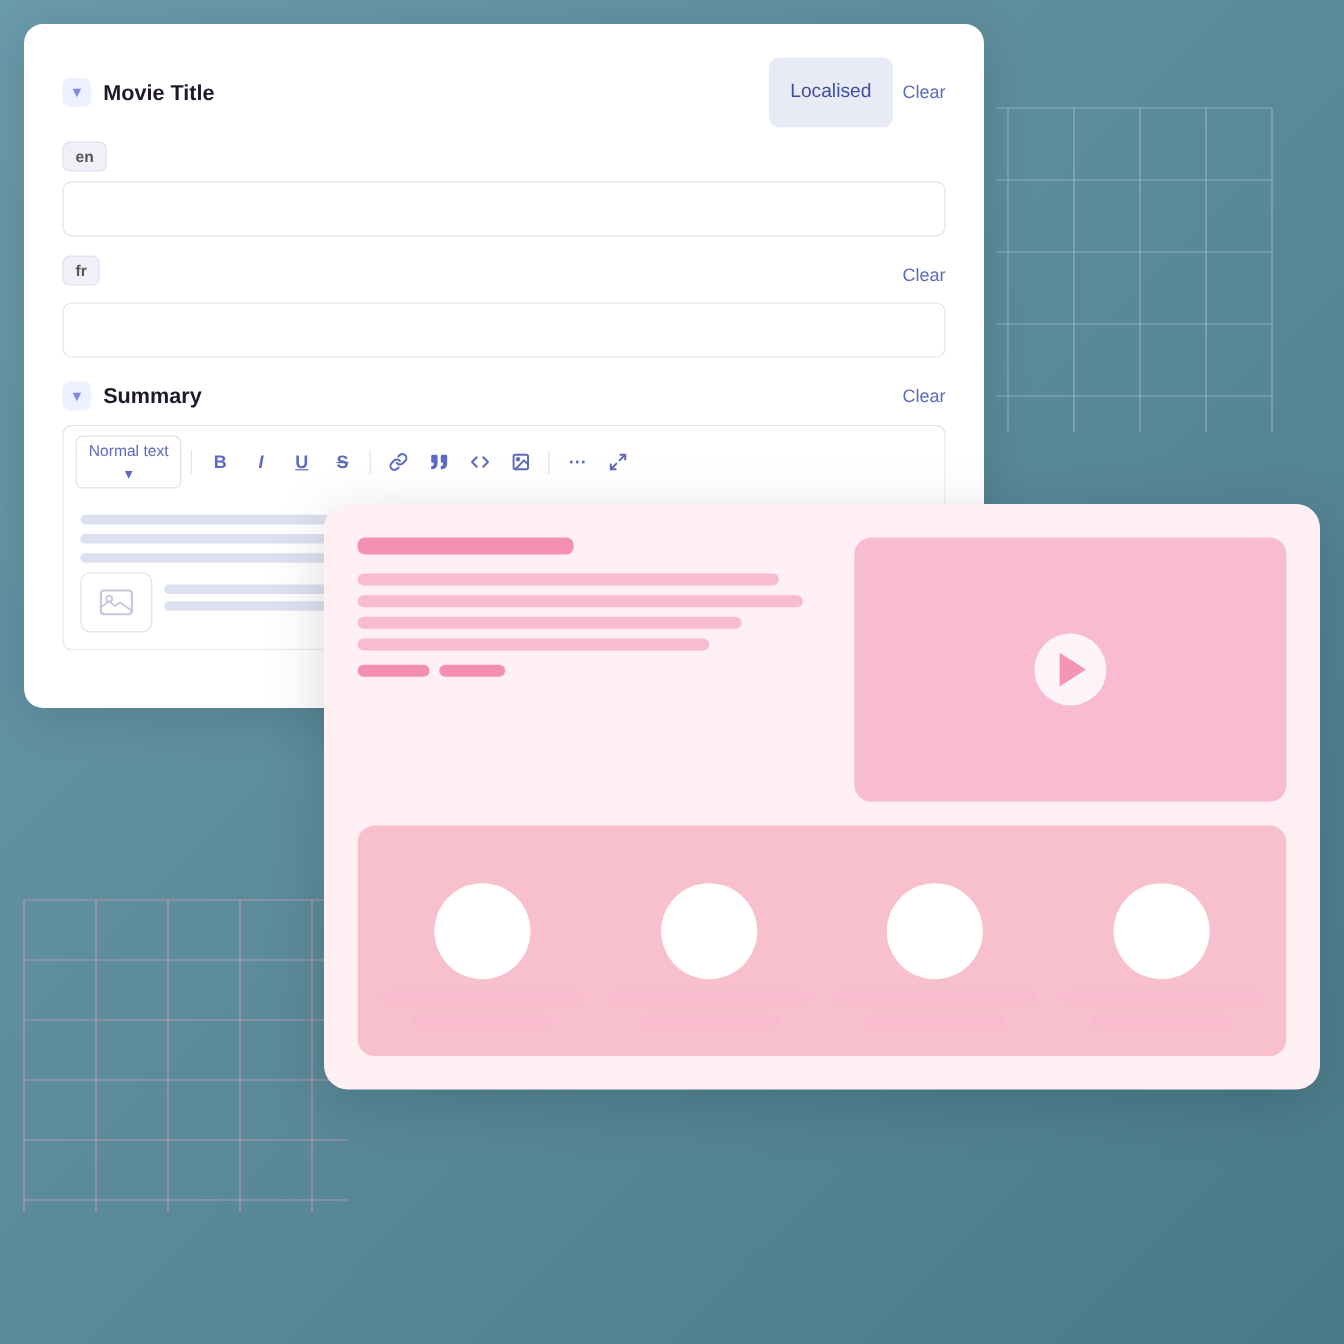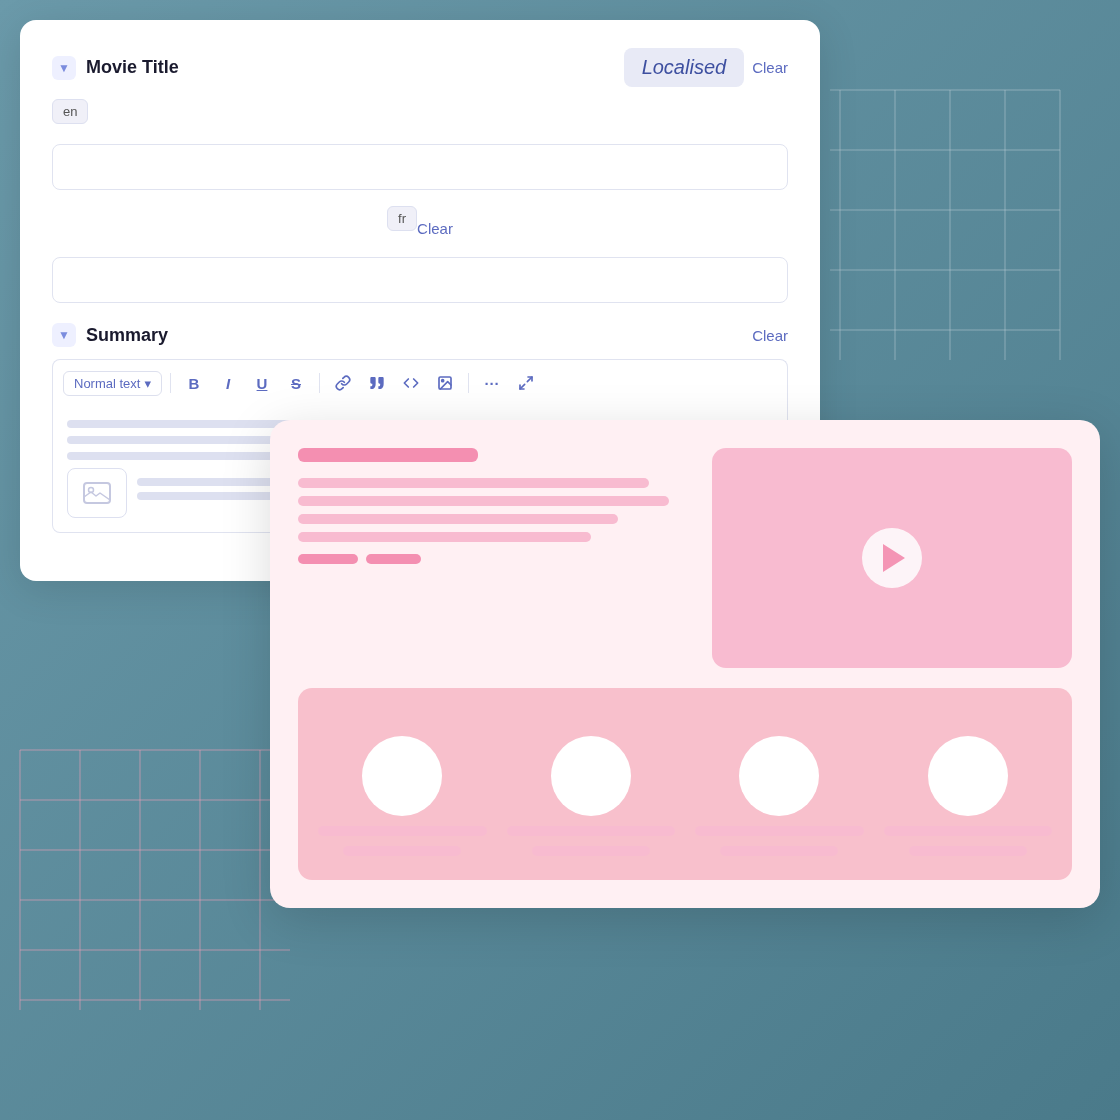--- a/index.html
+++ b/index.html
@@ -81,47 +81,46 @@
     .header-actions {
       display: flex;
       align-items: center;
       gap: 8px;
     }
 
     .btn-localised {
       background: #e8eaf6;
       border: none;
       border-radius: 8px;
-      padding: 8px 18px;
-      font-size: 20px;
+      padding: 20px 18px;
+      font-size: 16px;
       color: #3d4fa0;
       cursor: pointer;
       font-weight: 500;
-      font-style: italic;
     }
 
     .btn-clear {
       background: none;
       border: none;
       color: #5c6bc0;
       font-size: 15px;
       cursor: pointer;
       font-weight: 500;
     }
 
     .lang-badge {
       display: inline-block;
       background: #f0f0f8;
       border: 1px solid #dde0f0;
       border-radius: 6px;
       padding: 4px 10px;
       font-size: 13px;
       color: #555;
-      font-weight: 400;
-      margin-bottom: 20px;
+      font-weight: 700;
+      margin-bottom: 8px;
     }
 
     .text-input {
       width: 100%;
       height: 46px;
       border: 1.5px solid #e0e3f0;
       border-radius: 8px;
       padding: 0 14px;
       font-size: 14px;
       color: #888;
@@ -130,21 +129,21 @@
     }
 
     .text-input::placeholder {
       color: #c5c8e0;
     }
 
     
     .lang-row {
       display: flex;
       align-items: center;
-      justify-content: center;
+      justify-content: space-between;
       margin-bottom: 6px;
     }
 
     
     .rte-toolbar {
       display: flex;
       align-items: center;
       gap: 4px;
       padding: 8px 10px;
       border: 1.5px solid #e0e3f0;
@@ -159,20 +158,21 @@
       align-items: center;
       gap: 4px;
       padding: 4px 10px;
       border: 1px solid #dde0ee;
       border-radius: 6px;
       font-size: 13px;
       color: #5c6bc0;
       cursor: pointer;
       background: #fff;
       font-weight: 500;
+      flex-direction: column;
     }
 
     .toolbar-divider {
       width: 1px;
       height: 20px;
       background: #e0e3f0;
       margin: 0 4px;
     }
 
     .toolbar-btn {

